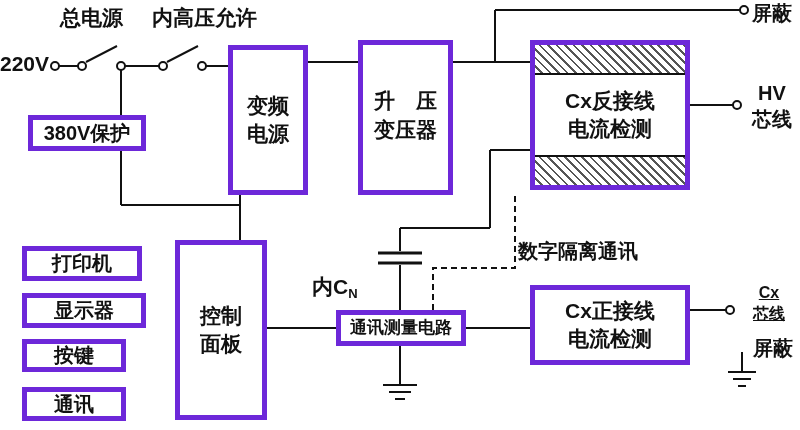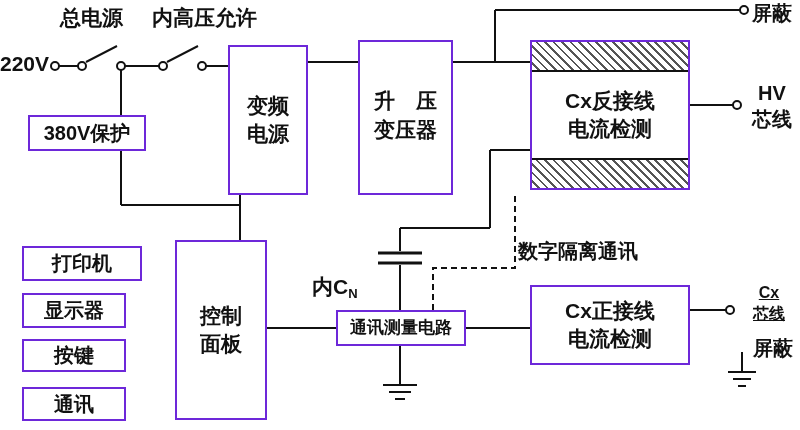--- a/index.html
+++ b/index.html
@@ -1,21 +1,21 @@
 <!DOCTYPE html>
 <html><head>
 <meta charset="utf-8">
 <style>
   html,body{margin:0;padding:0;background:#fff;}
   #stage{
     position:relative;width:800px;height:430px;background:#ffffff;
     font-family:"Liberation Sans",sans-serif;color:#111;overflow:hidden;
   }
   .box{
-    position:absolute;border:2px solid #6d28d9;background:#fff;
+    position:absolute;border:5px solid #6d28d9;background:#fff;
     display:flex;align-items:center;justify-content:center;text-align:center;
     font-weight:bold;white-space:pre-line;line-height:1.35;box-sizing:border-box;
   }
   .lbl{
     position:absolute;font-weight:bold;white-space:pre-line;text-align:center;line-height:1.3;
   }
   .hatch{
     position:absolute;left:0;right:0;height:30px;box-sizing:border-box;
     background:repeating-linear-gradient(45deg,#ffffff 0 4px,#555 4px 6px);
   }
@@ -94,21 +94,21 @@
 变压器</div>
 
   <div class="box" style="left:530px;top:40px;width:160px;height:150px;font-size:21px;padding:12px;">
     <div class="hatch" style="top:0;border-bottom:2px solid #111;"></div>
     <span>Cx反接线
 电流检测</span>
     <div class="hatch" style="bottom:0;border-top:2px solid #111;"></div>
   </div>
 
   <div class="box" style="left:22px;top:246px;width:120px;height:35px;font-size:20px;">打印机</div>
-  <div class="box" style="left:22px;top:293px;width:104px;height:35px;font-size:20px;">显示器</div>
+  <div class="box" style="left:22px;top:293px;width:124px;height:35px;font-size:20px;">显示器</div>
   <div class="box" style="left:22px;top:339px;width:104px;height:33px;font-size:20px;">按键</div>
   <div class="box" style="left:175px;top:240px;width:92px;height:180px;font-size:21px;">控制
 面板</div>
 
   <div class="box" style="left:22px;top:387px;width:104px;height:34px;font-size:20px;">通讯</div>
 
   <div class="box" style="left:336px;top:310px;width:130px;height:36px;font-size:17px;">通讯测量电路</div>
 
   <div class="box" style="left:530px;top:285px;width:160px;height:80px;font-size:21px;">Cx正接线
 电流检测</div>

